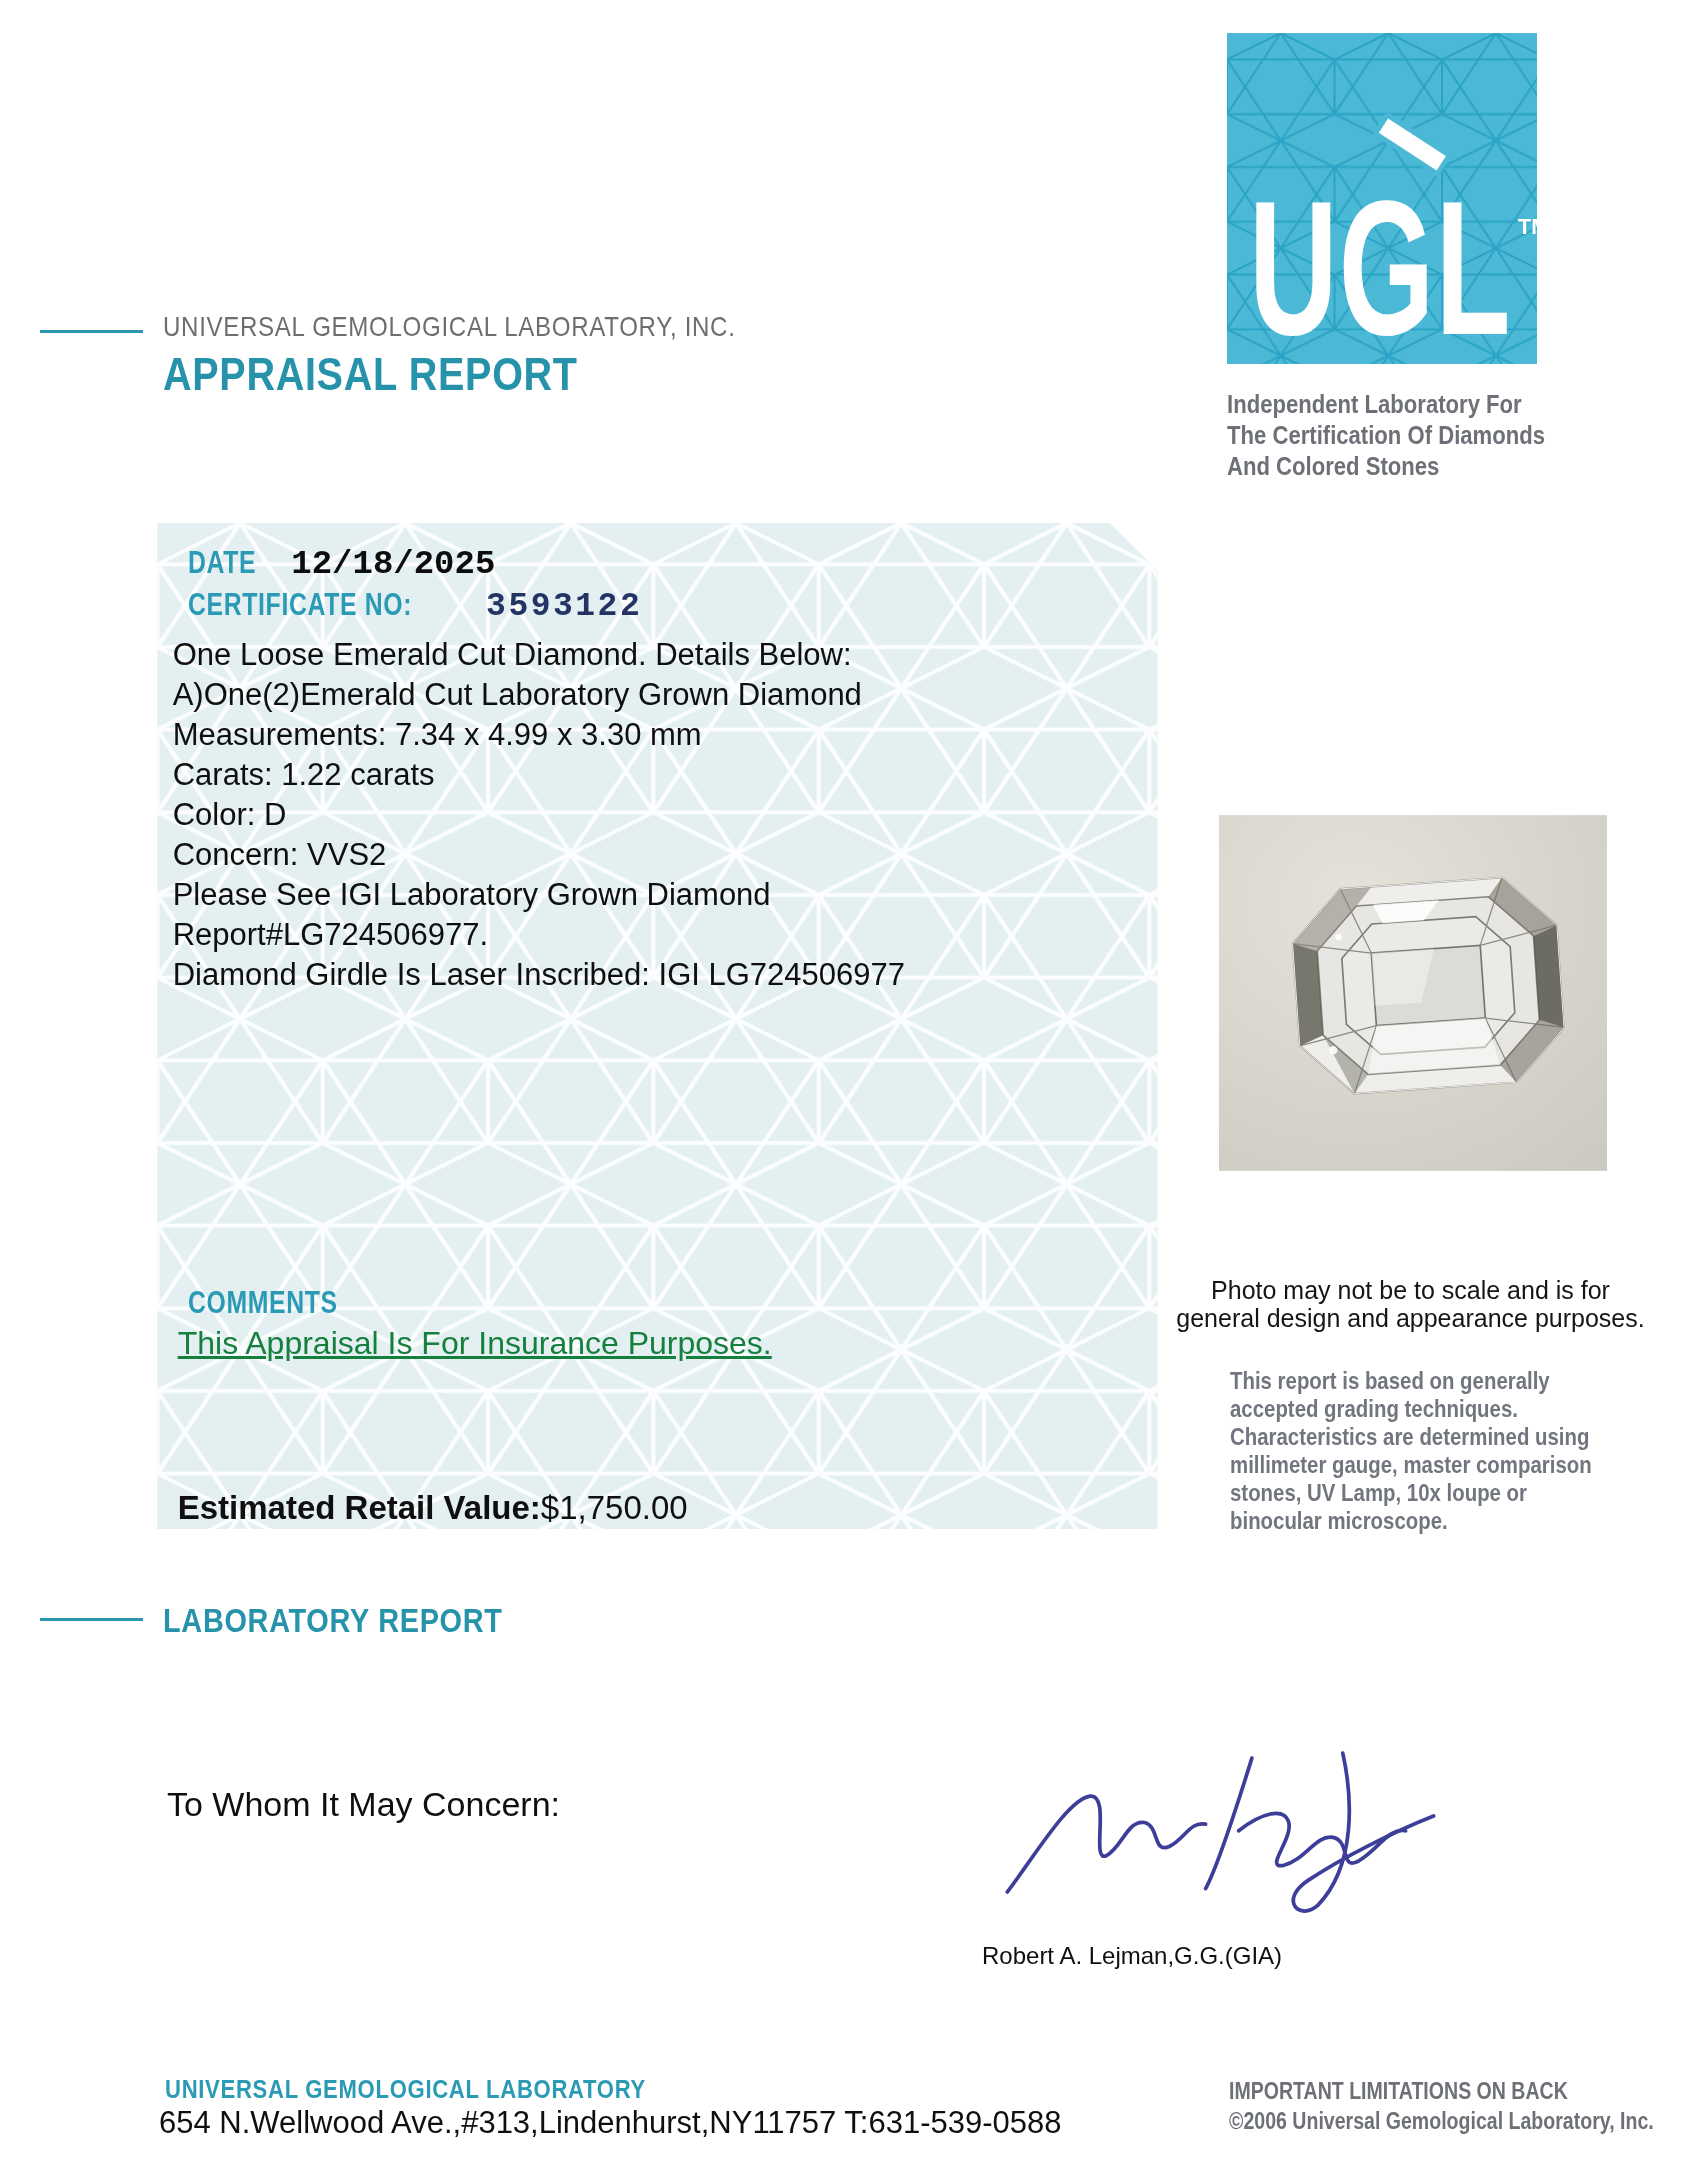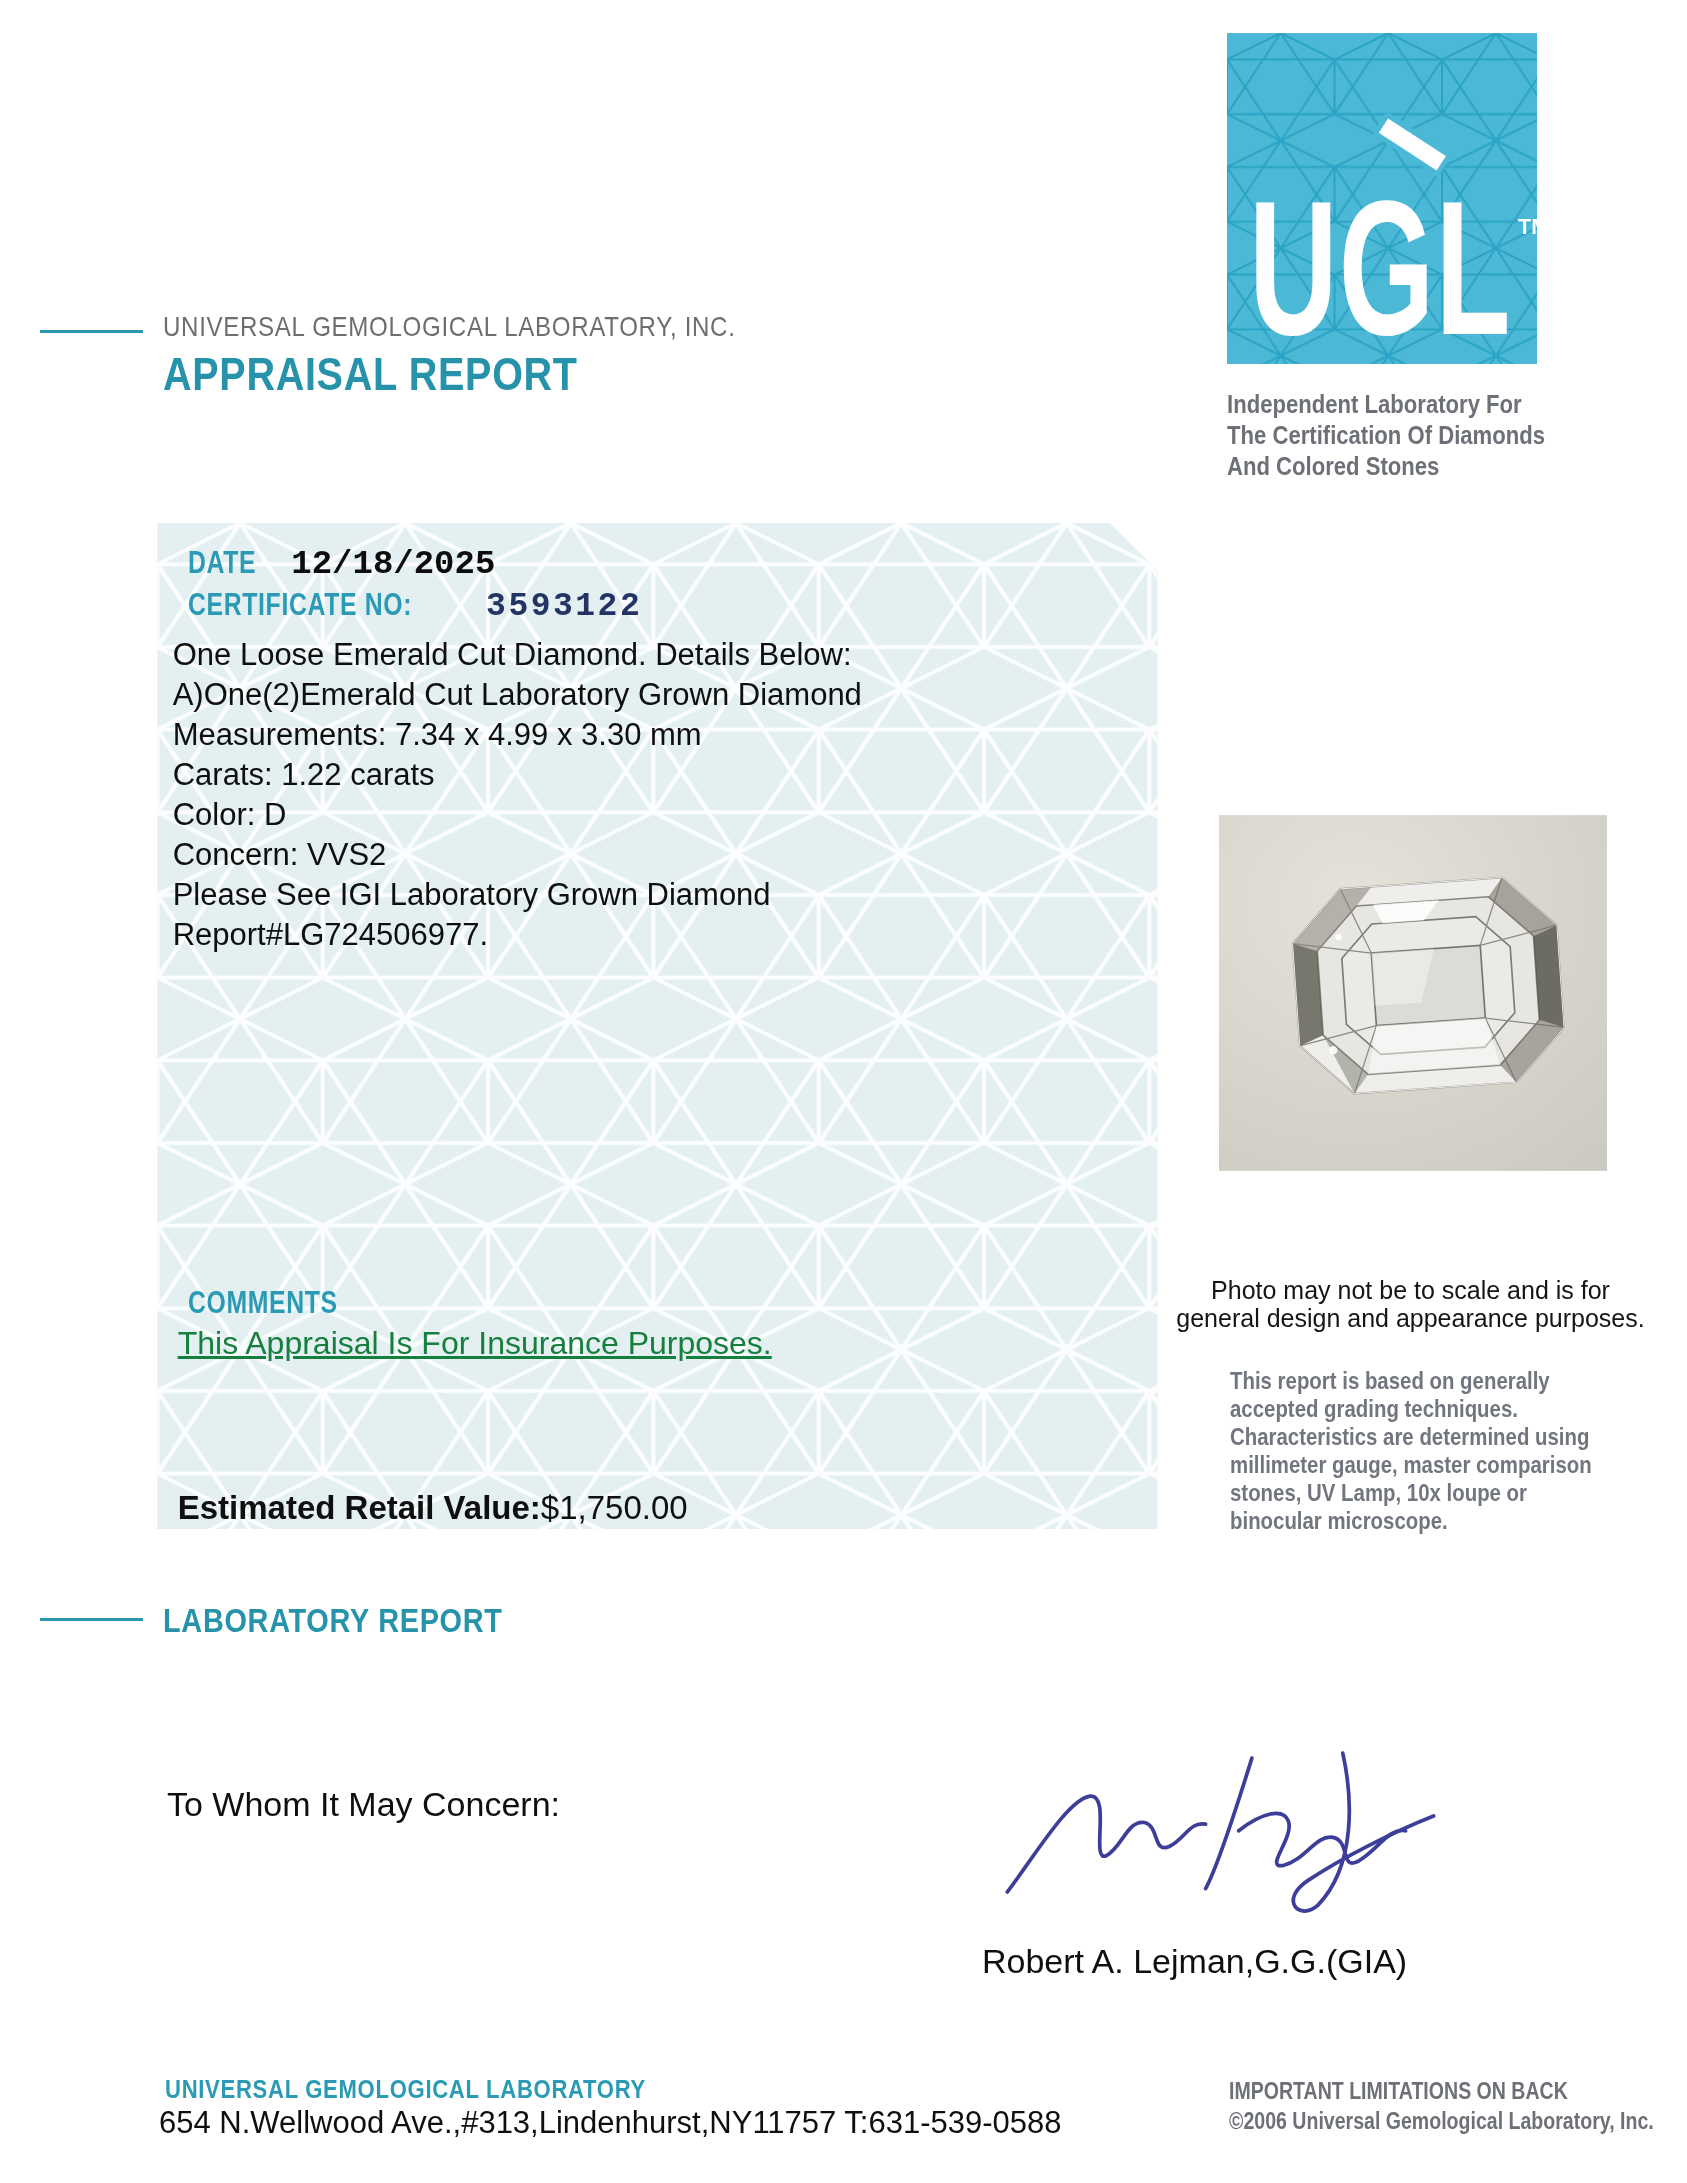--- a/index.html
+++ b/index.html
@@ -46,21 +46,21 @@
   .photo-note{position:absolute;left:1150px;top:1276px;width:521px;text-align:center;
               font-size:25px;line-height:28px;color:#151515;}
   .grading-note{position:absolute;left:1230px;top:1367px;font-size:24px;line-height:28px;
                 font-weight:bold;color:#71757d;transform:scaleX(0.85);transform-origin:0 0;
                 white-space:nowrap;}
   .lab-title{position:absolute;left:163px;top:1601px;font-size:34px;font-weight:bold;
              color:#2793ab;transform:scaleX(0.85);transform-origin:0 0;letter-spacing:0.8px;
              white-space:nowrap;}
   .concern{position:absolute;left:167px;top:1785px;font-size:34px;color:#0f0f0f;white-space:nowrap;}
   .signature{position:absolute;left:989px;top:1730px;}
-  .signer{position:absolute;left:982px;top:1942px;font-size:34px;color:#0f0f0f;white-space:nowrap;}
+  .signer{position:absolute;left:982px;top:1942px;font-size:24px;color:#0f0f0f;white-space:nowrap;}
   .footer-company{position:absolute;left:165px;top:2074px;font-size:26px;font-weight:bold;
                   color:#2b9ab5;transform:scaleX(0.85);transform-origin:0 0;letter-spacing:0.8px;
                   white-space:nowrap;}
   .footer-address{position:absolute;left:159px;top:2105px;font-size:31px;color:#0f0f0f;
                   white-space:nowrap;}
   .footer-right{position:absolute;left:1229px;top:2076px;font-size:23px;line-height:30px;
                 font-weight:bold;color:#6d7076;transform:scaleX(0.85);transform-origin:0 0;
                 white-space:nowrap;}
 </style>
 </head>
@@ -122,20 +122,21 @@
 
     <div class="desc">
       <div>One Loose Emerald Cut Diamond. Details Below:</div>
       <div>A)One(2)Emerald Cut Laboratory Grown Diamond</div>
       <div>Measurements: 7.34 x 4.99 x 3.30 mm</div>
       <div>Carats: 1.22 carats</div>
       <div>Color: D</div>
       <div>Concern: VVS2</div>
       <div>Please See IGI Laboratory Grown Diamond</div>
       <div>Report#LG724506977.</div>
+      <div>Diamond Girdle Is Laser Inscribed: IGI LG724506977</div>
     </div>
 
     <div class="comments-label">COMMENTS</div>
     <div class="comments-text">This Appraisal Is For Insurance Purposes.</div>
 
     <div class="value-row">
       <span class="vl">Estimated Retail Value:</span><span>$1,750.00</span>
     </div>
   </div>
 

